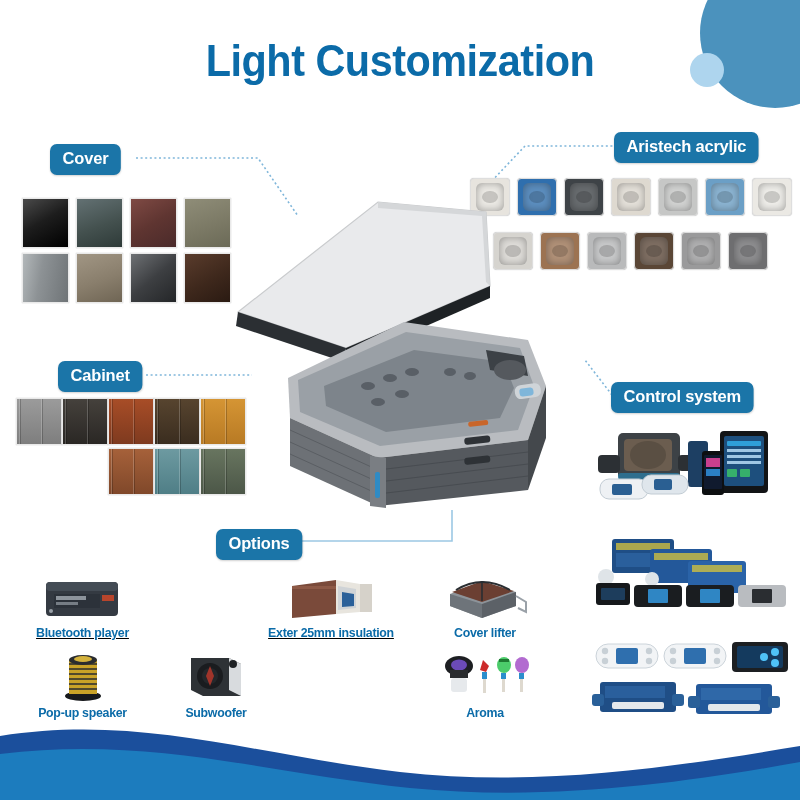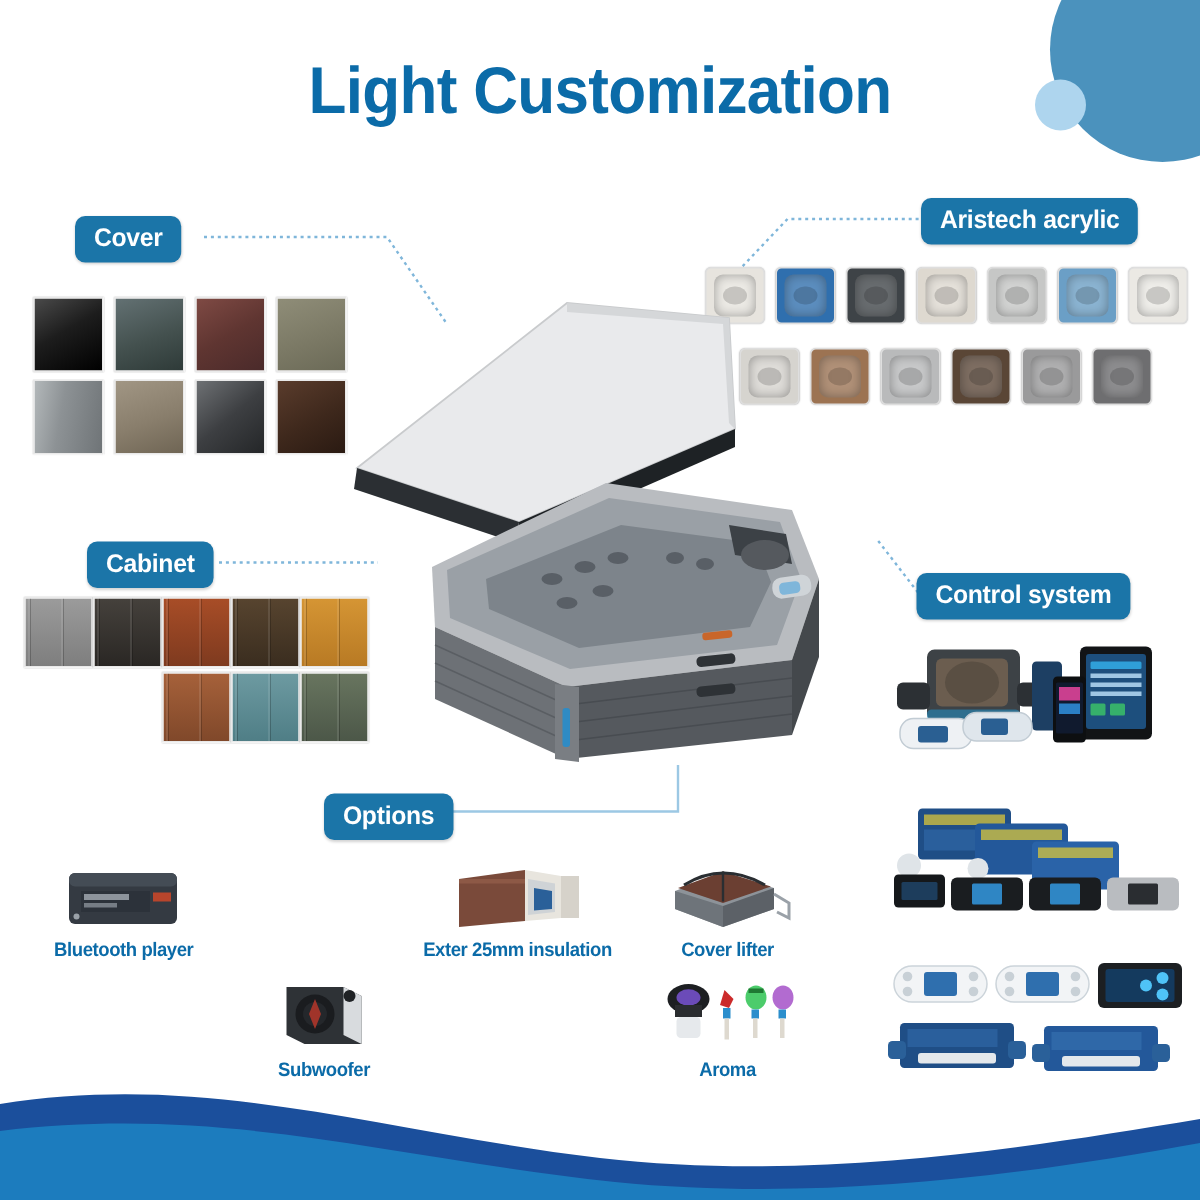--- a/index.html
+++ b/index.html
@@ -315,37 +315,37 @@
     <rect x="80" y="54" width="12" height="12" rx="3" fill="#2a6099"></rect>
     <rect x="104" y="44" width="76" height="30" rx="3" fill="#23589a"></rect>
     <rect x="109" y="48" width="60" height="12" fill="#2f68a8"></rect>
     <rect x="116" y="64" width="52" height="7" rx="2" fill="#e4e8ec"></rect>
     <rect x="96" y="56" width="12" height="12" rx="3" fill="#2a6099"></rect>
     <rect x="176" y="56" width="12" height="12" rx="3" fill="#2a6099"></rect>
   </svg>
 
   <div class="badge" style="left:216px; top:529px;">Options</div>
 
-  <div class="optcell" style="left:10px; top:570px; width:145px;">
+  <div class="optcell" style="left:10px; top:570px; width:145px;text-decoration:underline;">
     <div class="optimg">
       <svg width="82" height="46" viewBox="0 0 82 46">
         <rect x="4" y="6" width="72" height="34" rx="4" fill="#343a42"></rect>
         <rect x="4" y="6" width="72" height="9" rx="4" fill="#444c55"></rect>
         <rect x="12" y="18" width="46" height="14" fill="#2c323a"></rect>
         <rect x="14" y="20" width="30" height="4" fill="#8d949c"></rect>
         <rect x="14" y="26" width="22" height="3" fill="#767d85"></rect>
         <rect x="60" y="19" width="12" height="6" fill="#b8452c"></rect>
         <circle cx="9" cy="35" r="2" fill="#9aa1a8"></circle>
       </svg>
     </div>
     <div class="optlabel">Bluetooth player</div>
   </div>
 
 
-  <div class="optcell" style="left:265px; top:570px; width:160px;">
+  <div class="optcell" style="left:251px; top:570px; width:160px;text-decoration:underline;">
     <div class="optimg">
       <svg width="90" height="48" viewBox="0 0 90 48">
         <path d="M6 12 L50 6 L50 40 L6 44 Z" fill="#7a4a3a"></path>
         <path d="M50 6 L74 10 L74 38 L50 40 Z" fill="#e8e5de"></path>
         <path d="M52 12 L70 15 L70 34 L52 36 Z" fill="#cfd3d6"></path>
         <path d="M56 18 L68 20 L68 32 L56 33 Z" fill="#2a6099"></path>
         <rect x="6" y="12" width="44" height="3" fill="#8d5946"></rect>
         <rect x="74" y="10" width="12" height="28" fill="#d6d2ca"></rect>
       </svg>
     </div>
@@ -360,20 +360,34 @@
         <path d="M40 32 L74 20 L74 34 L40 46 Z" fill="#5c6167"></path>
         <path d="M10 20 L40 9 L72 19 L40 30 Z" fill="#6b3f32"></path>
         <path d="M14 18 Q40 2 68 18" stroke="#2a2e32" stroke-width="2" fill="none"></path>
         <path d="M40 9 L40 29" stroke="#2a2e32" stroke-width="1.6"></path>
         <path d="M74 24 L84 30 L84 40 L76 36" stroke="#9aa1a8" stroke-width="2" fill="none"></path>
       </svg>
     </div>
     <div class="optlabel">Cover lifter</div>
   </div>
 
+  <div class="optcell" style="left:10px; top:650px; width:145px;">
+    <div class="optimg">
+      <svg width="50" height="52" viewBox="0 0 50 52">
+        <ellipse cx="25" cy="46" rx="18" ry="5" fill="#17191c"></ellipse>
+        <rect x="11" y="10" width="28" height="34" fill="#c9a227"></rect>
+        <g stroke="#2a2c2f" stroke-width="1.4">
+          <path d="M11 14 H39 M11 19 H39 M11 24 H39 M11 29 H39 M11 34 H39 M11 39 H39"></path>
+        </g>
+        <ellipse cx="25" cy="10" rx="14" ry="5" fill="#2a2c2f"></ellipse>
+        <ellipse cx="25" cy="9" rx="9" ry="3" fill="#d4b23c"></ellipse>
+      </svg>
+    </div>
+    <div class="optlabel">Pop-up  speaker</div>
+  </div>
 
   <div class="optcell" style="left:161px; top:650px; width:110px;">
     <div class="optimg">
       <svg width="62" height="50" viewBox="0 0 62 50">
         <path d="M6 6 L44 6 L56 12 L56 44 L18 44 L6 38 Z" fill="#2e3236"></path>
         <path d="M44 6 L56 12 L56 44 L44 38 Z" fill="#d8dbde"></path>
         <circle cx="25" cy="24" r="13" fill="#1a1c1f"></circle>
         <circle cx="25" cy="24" r="8" fill="#24272b"></circle>
         <path d="M25 14 L29 24 L25 34 L21 24 Z" fill="#a0342a"></path>
         <circle cx="48" cy="12" r="4" fill="#1f2225"></circle>

